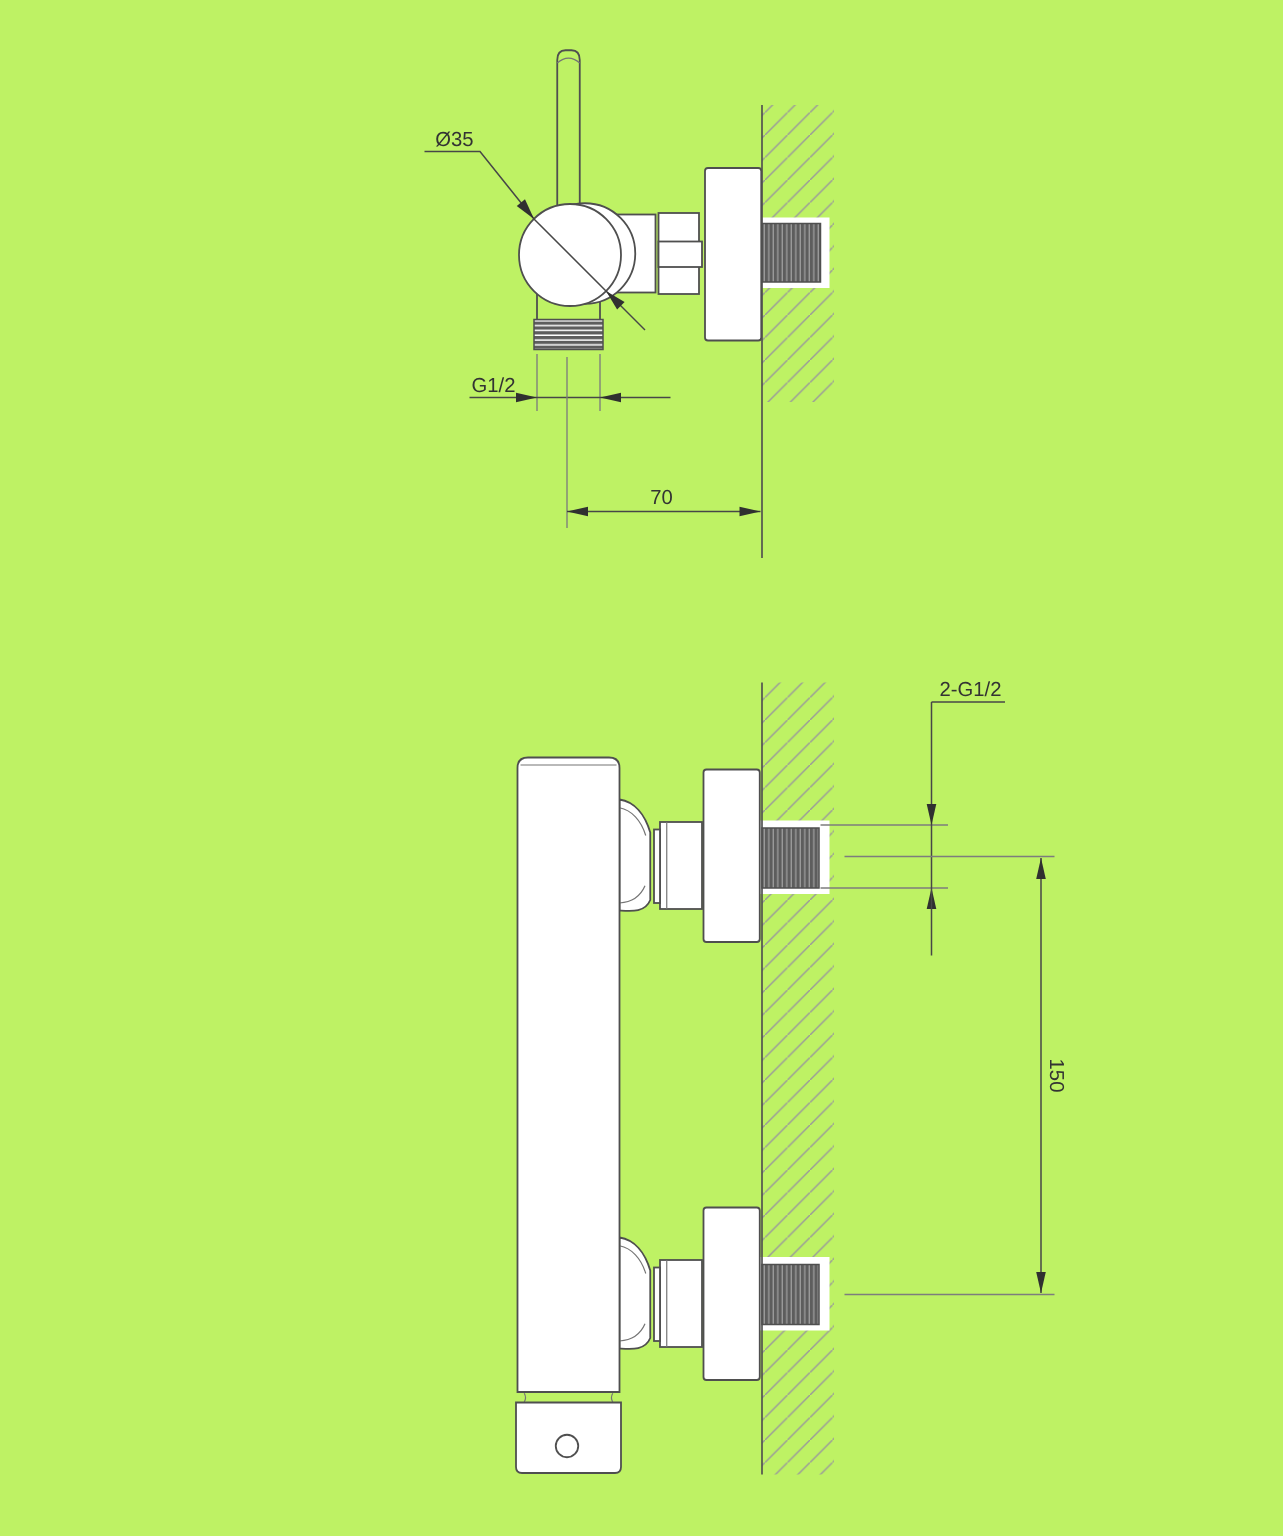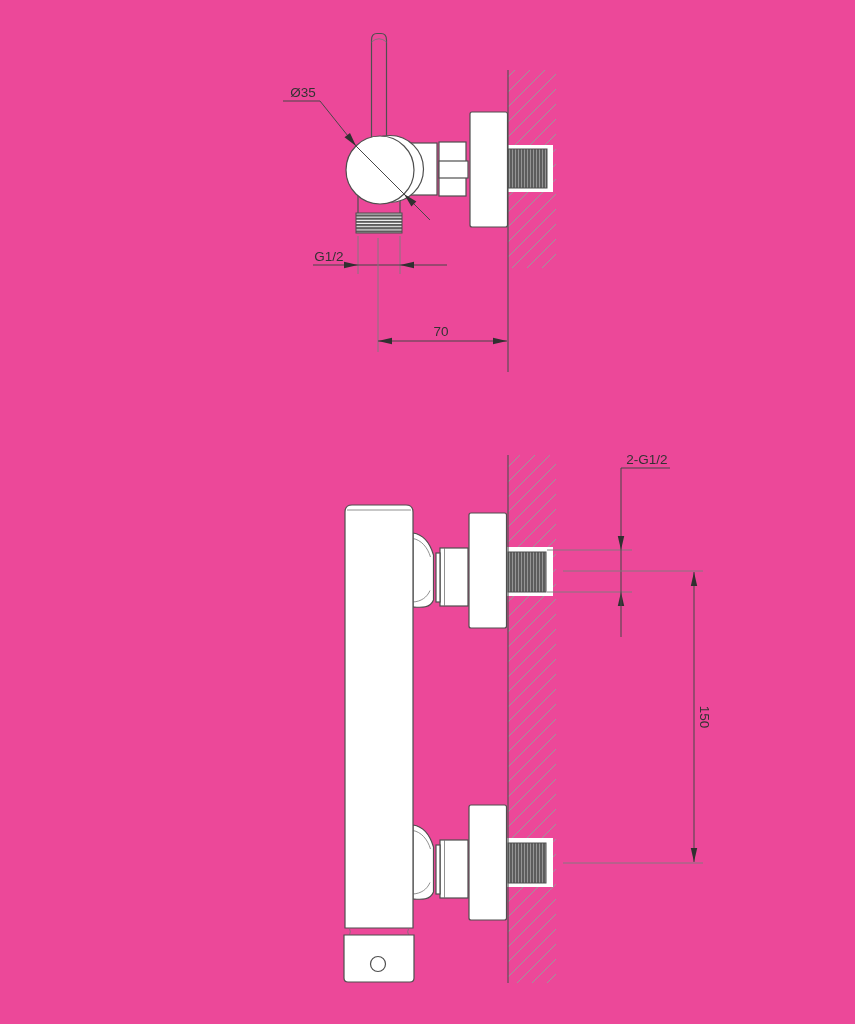--- a/index.html
+++ b/index.html
@@ -1,16 +1,16 @@
 <!DOCTYPE html>
 <html><head>
 <meta charset="utf-8">
 <style>
   html,body { margin:0; padding:0; background:#ffffff; }
-  .page { position:relative; width:855px; height:1024px; background:#ec4899; overflow:hidden;
+  .page { position:relative; width:855px; height:1024px; background:#bef264; overflow:hidden;
           font-family:"Liberation Sans", sans-serif; }
   svg { position:absolute; left:0; top:0; }
   .part         { fill:#ffffff; stroke:#4f4f4f; stroke-width:1.2; }
   .partline     { fill:none;    stroke:#4f4f4f; stroke-width:1.2; }
   .partline-thin{ fill:none;    stroke:#757575; stroke-width:0.8; }
   .wallline     { fill:none;    stroke:#4f4f4f; stroke-width:1.1; }
   .thread       { stroke:#4f4f4f; stroke-width:1; }
   .dim          { fill:none; stroke:#474747; stroke-width:1; }
   .ext          { fill:none; stroke:#7d7d7d; stroke-width:0.9; }
   .arrow        { fill:#303030; stroke:none; }

